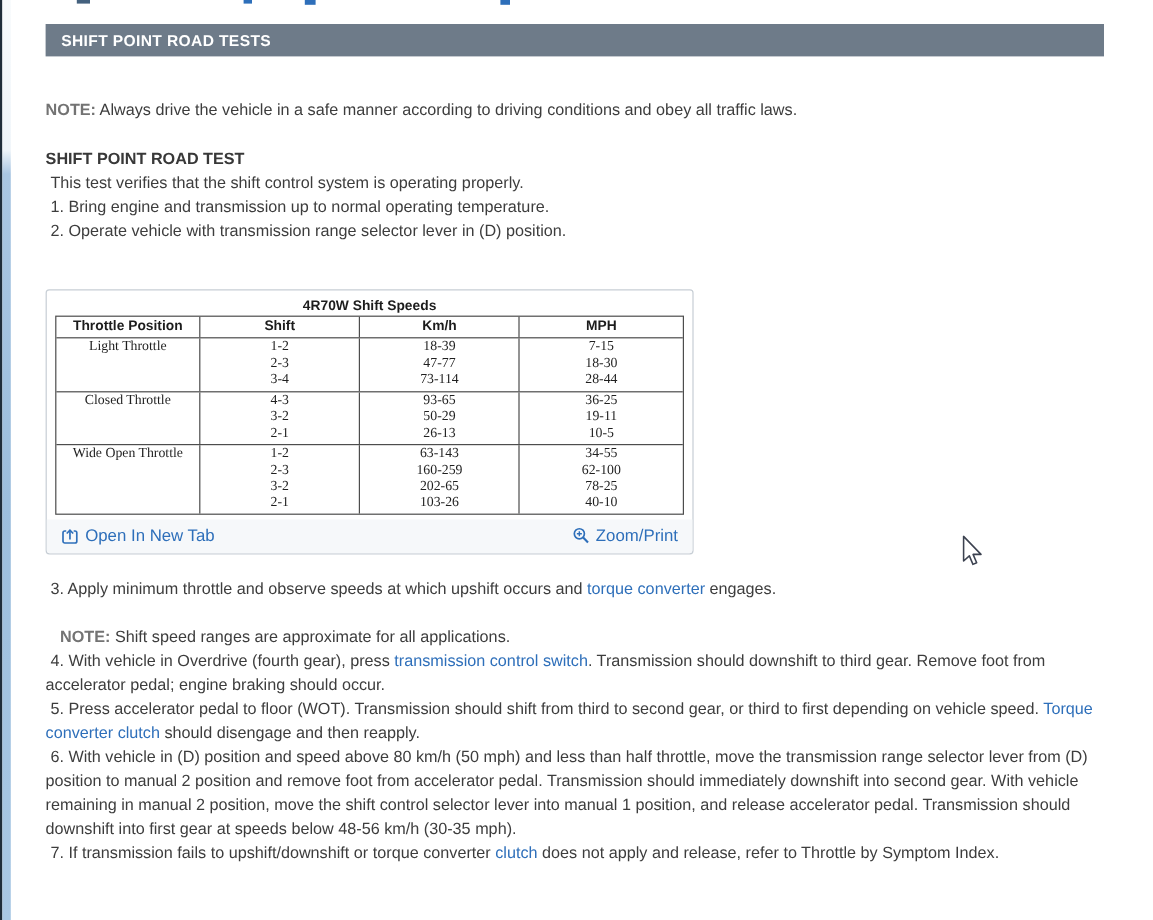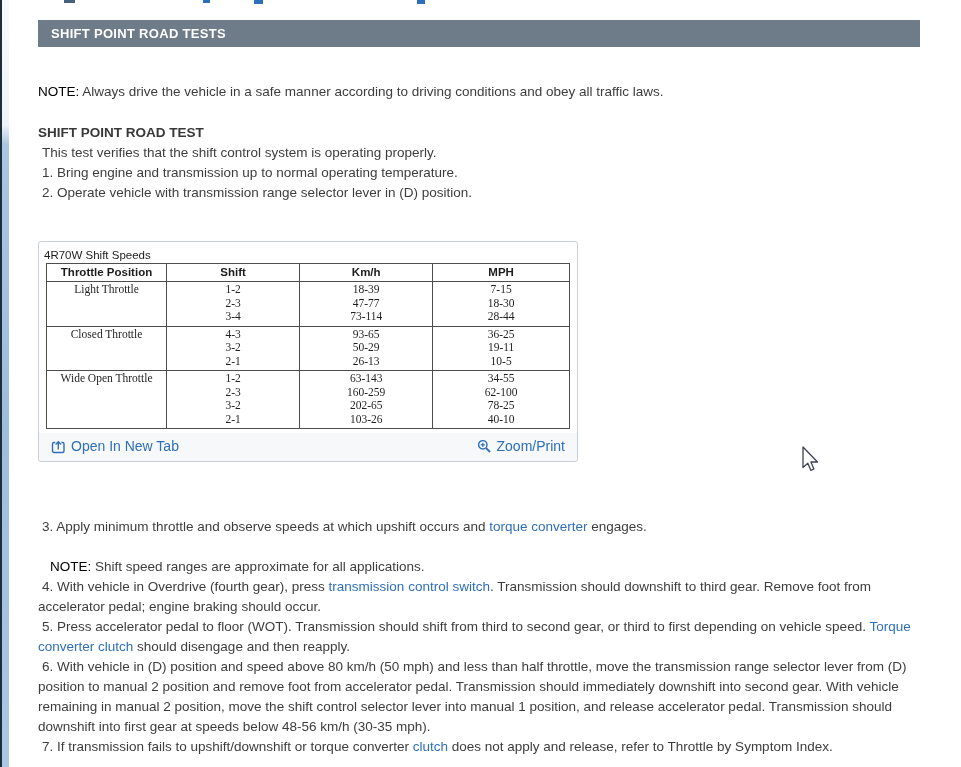--- a/index.html
+++ b/index.html
@@ -30,35 +30,35 @@
   .frag-d { left: 417px; width: 8px;  height: 4px; background: #2e6fba; }
   
   .content { position: absolute; left: 38px; top: 0; width: 882px; }
   .header-bar {
     margin-top: 20px; height: 27px; line-height: 27px;
     background: #6e7b89; color: #ffffff;
     font-size: 13px; font-weight: bold; letter-spacing: 0.3px;
     padding-left: 13px;
   }
   .para { font-size: 13.5px; line-height: 20px; color: #3d3d3d; }
-  .b { font-weight: normal; color: #000000; }
+  .b { font-weight: bold; color: #737373; }
   .note-1 { margin-top: 35px; }
   .sec-heading { margin-top: 21px; font-size: 13.5px; line-height: 20px; font-weight: bold; color: #383838; }
   .indent { text-indent: 4px; }
   .note-2 { margin-top: 20px; padding-left: 12px; }
-  .step3 { margin-top: 55px; }
+  .step3 { margin-top: 19px; }
   .steps-block { }
   a.link { color: #2e6fba; text-decoration: none; cursor: pointer; }
   
   .figure {
     margin-top: 38px; width: 540px;
     border: 1px solid #c7ced5; border-radius: 3px;
     background: #ffffff; padding: 5px 5px 0 5px;
   }
-  .fig-title { font-size: 11.5px; font-weight: normal; color: #1c1c1c;
+  .fig-title { text-align: center; font-size: 11.5px; font-weight: bold; color: #1c1c1c;
                margin: 2px 0 2px 0; font-family: "Liberation Sans", sans-serif; }
   .scan-table { width: 524px; margin: 0 auto; border: 1px solid #4d4d4d; }
   .trow { display: flex; border-bottom: 1px solid #4d4d4d; }
   .trow:last-child { border-bottom: none; }
   .tcell { border-right: 1px solid #4d4d4d; text-align: center; }
   .tcell:last-child { border-right: none; }
   .c1 { width: 23%; } .c2 { width: 25.5%; } .c3 { width: 25.5%; } .c4 { width: 26%; }
   .thead .tcell {
     font-family: "Liberation Sans", sans-serif; font-weight: bold;
     font-size: 11.5px; height: 17px; line-height: 16px; color: #1c1c1c;

